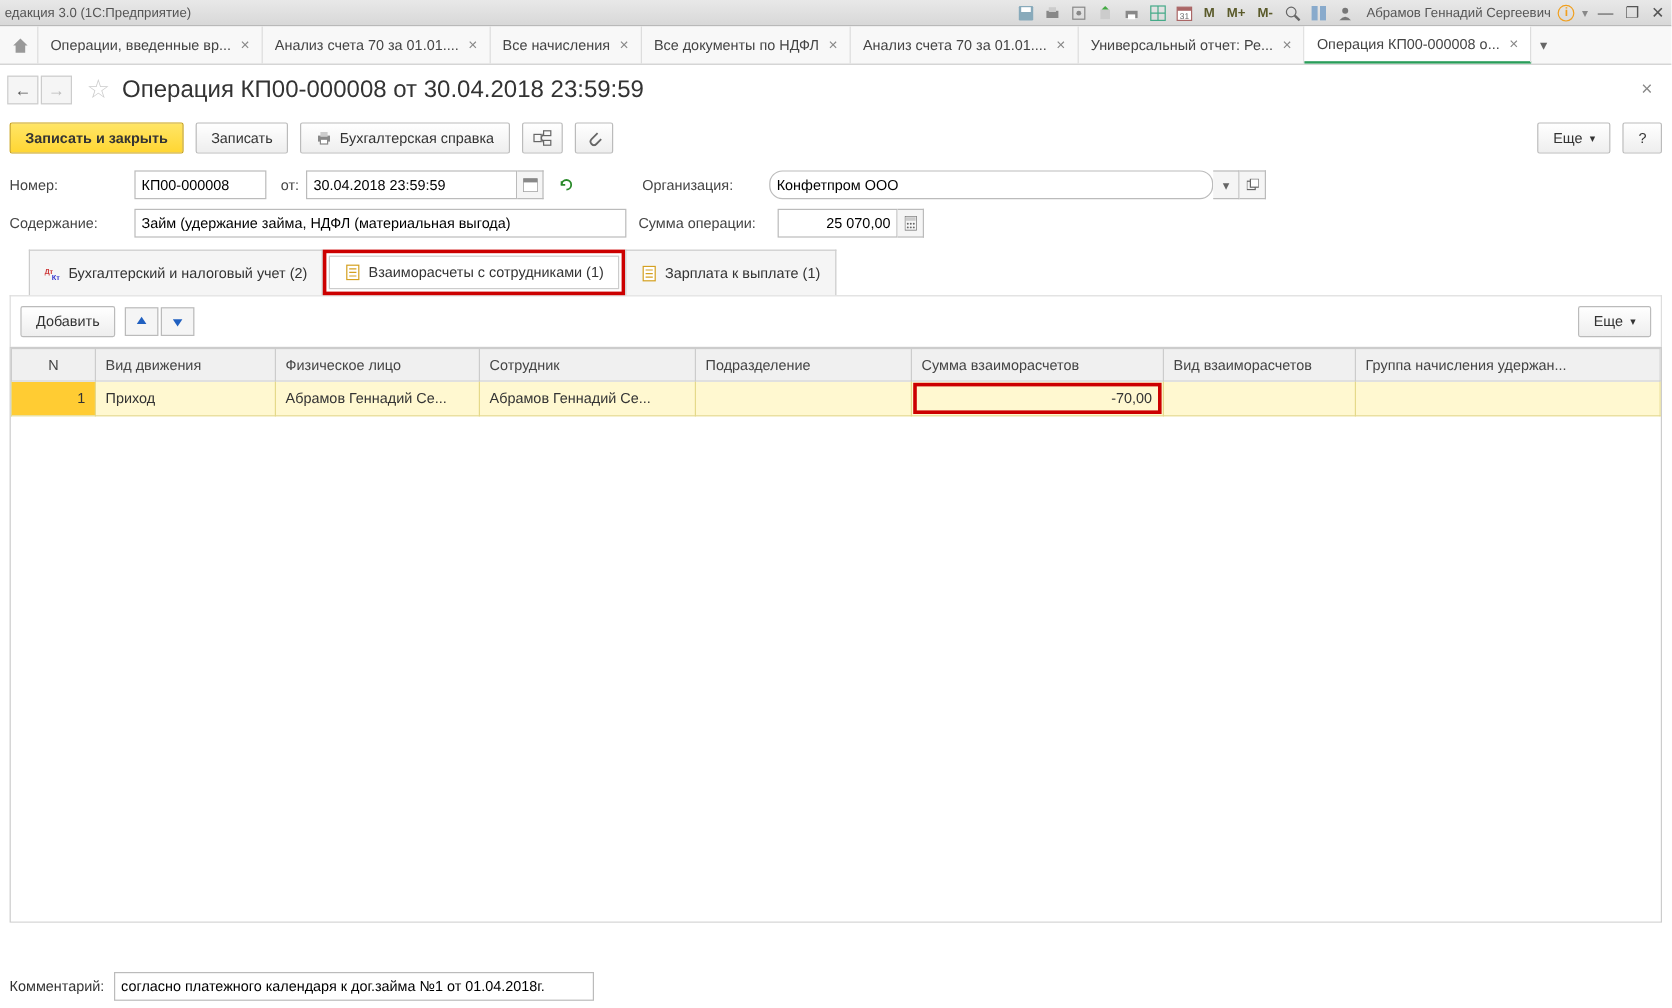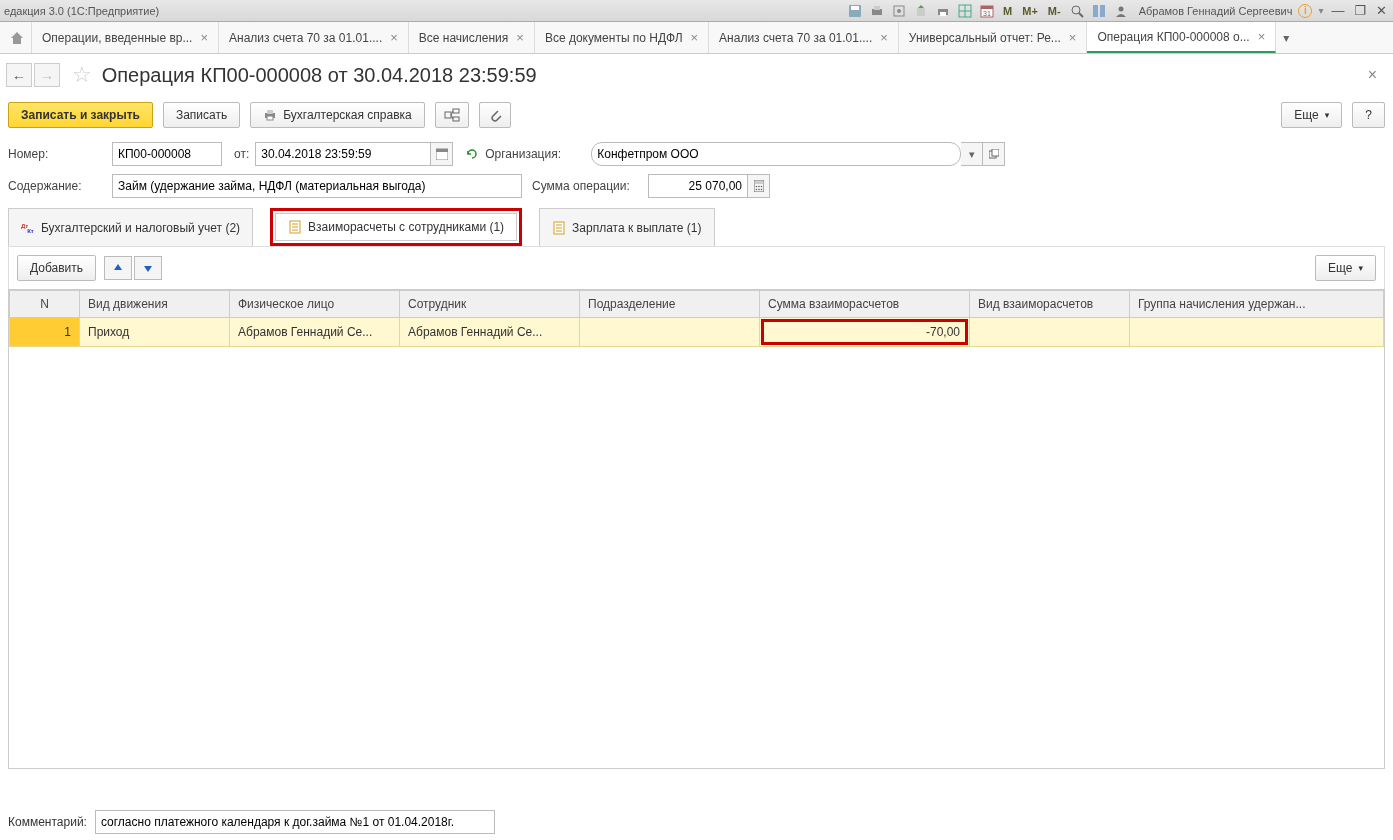--- a/index.html
+++ b/index.html
@@ -41,21 +41,21 @@
 
 
 .formrow { display: flex; align-items: center; padding: 4px 8px; gap: 6px; font-size: 12px; }
 .formrow label { color: #444; }
 .formrow input[type="text"] { border: 1px solid #bbb; padding: 1px 5px; font-size: 12px; height: 24px; }
 .formrow .field-wrap { display: flex; align-items: center; }
 .formrow .field-btn { width: 22px; height: 24px; border: 1px solid #bbb; border-left: none; background: #f5f5f5; display: flex; align-items: center; justify-content: center; font-size: 11px; color: #666; cursor: pointer; }
 .num-input { text-align: right; }
 
 
-.innertabs { display: flex; align-items: stretch; padding: 6px 8px 0 8px; gap: 17px; }
+.innertabs { display: flex; align-items: stretch; padding: 6px 8px 0 24px; gap: 0; }
 .innertab { display: flex; align-items: center; padding: 6px 12px; border: 1px solid #ccc; border-bottom: none; background: #f5f5f5; cursor: pointer; font-size: 12px; gap: 6px; }
 .innertab .tab-icon { width: 14px; height: 14px; display: flex; align-items: center; justify-content: center; }
 .innertab.active { background: #fff; }
 .inner-highlight { border: 3px solid #cc0000; padding: 2px; display: inline-block; }
 .inner-highlight .innertab { border: 1px solid #ccc; }
 
 
 .gridtoolbar { display: flex; align-items: center; padding: 8px 8px; gap: 8px; border-left: 1px solid #ddd; border-right: 1px solid #ddd; margin: 0 8px; border-top: 1px solid #ddd; }
 .gridtoolbar .spacer { flex: 1; }
 .arrow-btn { width: 28px; height: 24px; border: 1px solid #bbb; background: #f5f5f5; display: flex; align-items: center; justify-content: center; cursor: pointer; font-size: 13px; }
@@ -251,21 +251,21 @@
           <rect x="0" y="1" width="12" height="3" fill="#888"></rect>
         </svg>
       </div>
   </div>
   <span style="margin-left:6px;color:#2a8a2a;cursor:pointer">
       <svg width="14" height="14" viewBox="0 0 14 14">
         <path d="M3 7 A4 4 0 1 1 7 11" fill="none" stroke="#2a8a2a" stroke-width="1.5"></path>
         <path d="M3 4 L3 7 L6 7" fill="none" stroke="#2a8a2a" stroke-width="1.5"></path>
       </svg>
     </span>
-  <label style="width:100px">Организация:</label>
+  <label style="margin-left:50px;width:100px">Организация:</label>
   <div class="field-wrap">
     <input type="text" style="width: 370px; border-radius: 11px;" value="Конфетпром ООО">
     <div class="field-btn">▾</div>
     <div class="field-btn">
         <svg width="10" height="10" viewBox="0 0 10 10">
           <rect x="0" y="2" width="7" height="7" fill="none" stroke="#666"></rect>
           <rect x="3" y="0" width="7" height="7" fill="#fff" stroke="#666"></rect>
         </svg>
       </div>
   </div>

